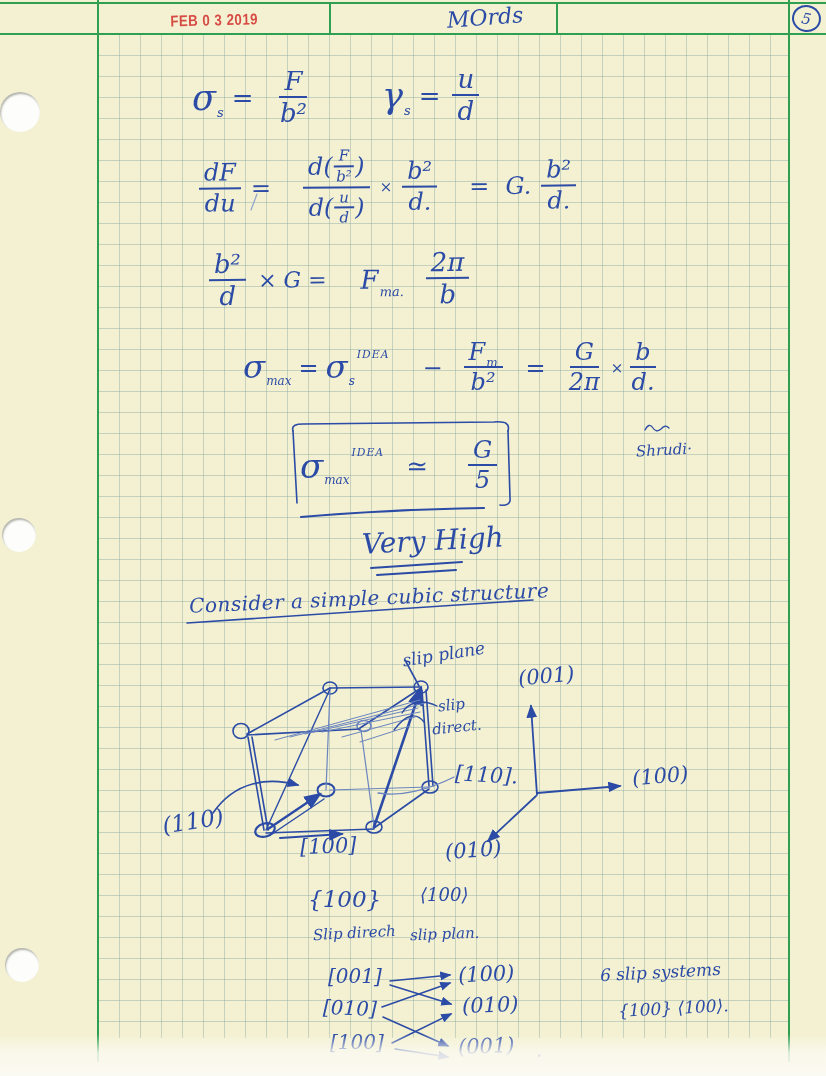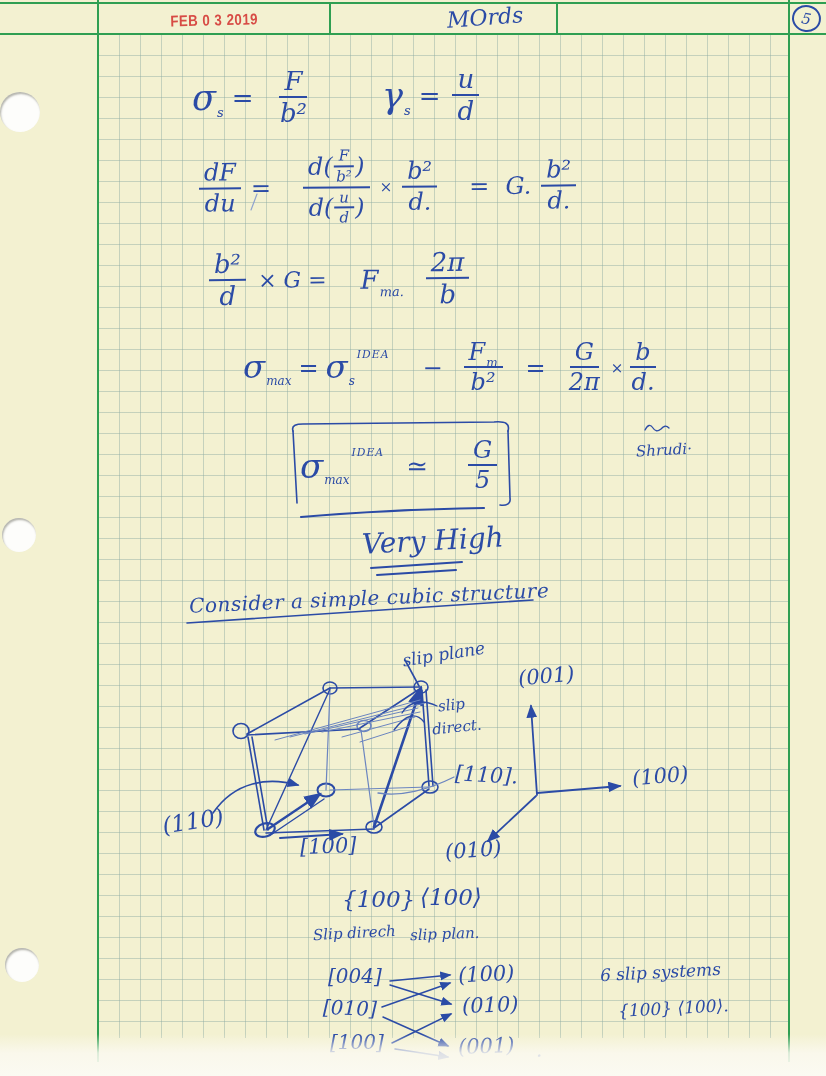--- a/index.html
+++ b/index.html
@@ -184,26 +184,26 @@
   <div class="lbl" style="left:402px;top:644px;font-size:17px;transform:rotate(-9deg);">slip plane</div>
   <div class="lbl" style="left:438px;top:696px;font-size:15px;transform:rotate(-6deg);">slip</div>
   <div class="lbl" style="left:432px;top:718px;font-size:15px;transform:rotate(-6deg);">direct.</div>
   <div class="lbl" style="left:455px;top:763px;font-size:21px;transform:rotate(3deg);">[110].</div>
   <div class="lbl" style="left:162px;top:808px;font-size:23px;transform:rotate(-9deg);">(110)</div>
   <div class="lbl" style="left:300px;top:834px;font-size:21px;transform:rotate(-2deg);">[100]</div>
   <div class="lbl" style="left:518px;top:664px;font-size:21px;transform:rotate(-5deg);">(001)</div>
   <div class="lbl" style="left:632px;top:764px;font-size:21px;transform:rotate(-5deg);">(100)</div>
   <div class="lbl" style="left:445px;top:838px;font-size:21px;transform:rotate(-4deg);">(010)</div>
 
-  <div class="lbl" style="left:308px;top:886px;font-size:23px;margin-left:34px;">{100}</div>
-  <div class="lbl" style="left:420px;top:884px;font-size:23px;">⟨100⟩</div>
+  <div class="lbl" style="left:308px;top:886px;font-size:23px;">{100}</div>
+  <div class="lbl" style="left:420px;top:884px;font-size:18px;">⟨100⟩</div>
   <div class="lbl" style="left:313px;top:924px;font-size:15px;transform:rotate(-3deg);">Slip direch</div>
   <div class="lbl" style="left:410px;top:925px;font-size:15px;transform:rotate(-2deg);">slip plan.</div>
 
-  <div class="lbl" style="left:328px;top:964px;font-size:20px;">[004]</div>
+  <div class="lbl" style="left:328px;top:964px;font-size:20px;">[001]</div>
   <div class="lbl" style="left:323px;top:996px;font-size:20px;transform:rotate(2deg);">[010]</div>
   <div class="lbl" style="left:330px;top:1030px;font-size:20px;">[100]</div>
   <div class="lbl" style="left:458px;top:962px;font-size:21px;transform:rotate(-3deg);">(100)</div>
   <div class="lbl" style="left:462px;top:993px;font-size:21px;transform:rotate(-2deg);">(010)</div>
   <div class="lbl" style="left:458px;top:1034px;font-size:21px;transform:rotate(-2deg);">(001)</div>
   <div class="lbl" style="left:536px;top:1038px;font-size:20px;">.</div>
 
   <div class="lbl" style="left:600px;top:962px;font-size:17px;transform:rotate(-3deg);">6 slip systems</div>
   <div class="lbl" style="left:618px;top:998px;font-size:17px;transform:rotate(-3deg);">{100} ⟨100⟩.</div>
 

